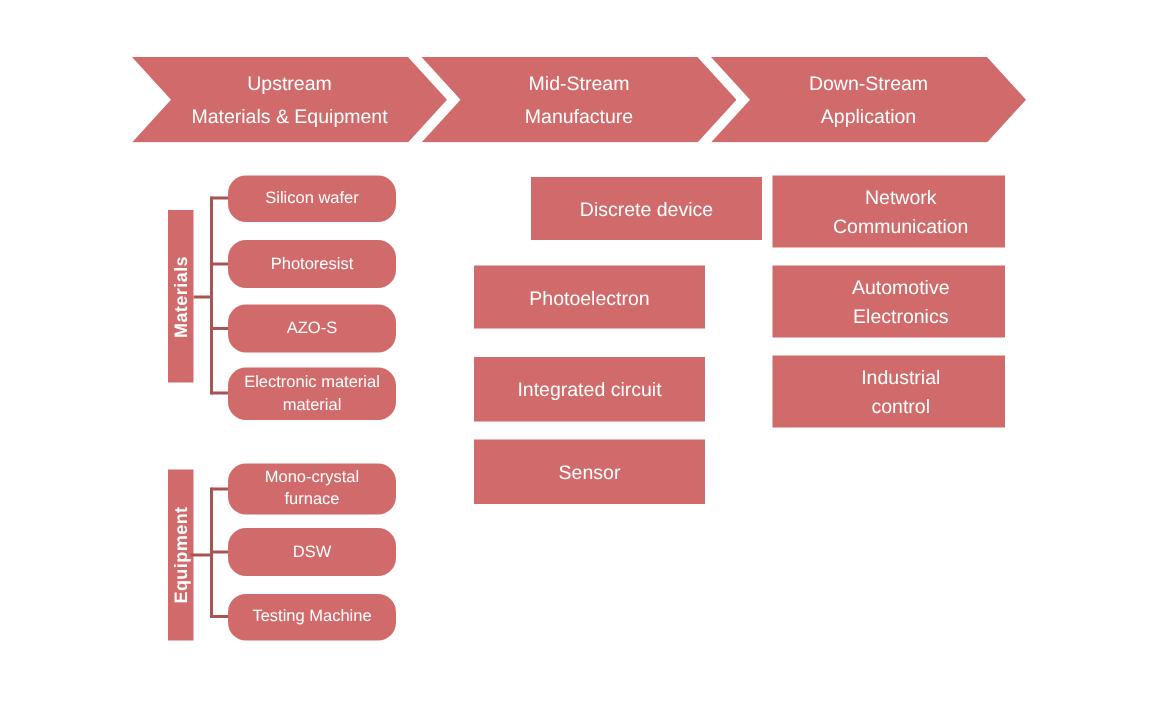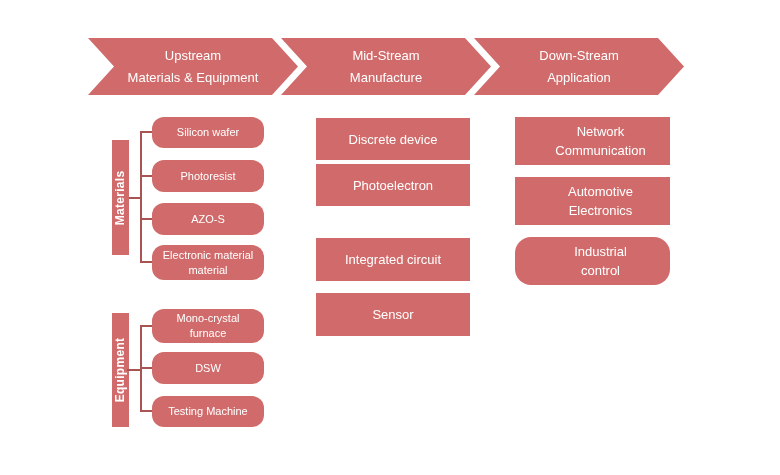--- a/index.html
+++ b/index.html
@@ -142,43 +142,43 @@
   </div>
   <div class="rbox col1" style="top:352px;height:32px;">
     <span>DSW</span>
     <span></span>
   </div>
   <div class="rbox col1" style="top:396px;height:31px;">
     <span>Testing Machine</span>
     <span></span>
   </div>
 
-  <div class="rbox col2" style="top:118px;height:42px;">
+  <div class="rbox col2" style="top:118px;height:42px;margin-left:38px;">
     <span>Discrete device</span>
     <span></span>
   </div>
-  <div class="rbox col2" style="top:164px;height:42px;justify-content:center;">
+  <div class="rbox col2" style="top:177px;height:42px;justify-content:center;">
     <span>Photoelectron</span>
     <span></span>
   </div>
   <div class="rbox col2" style="top:238px;height:43px;">
     <span>Integrated circuit</span>
     <span></span>
   </div>
   <div class="rbox col2" style="top:293px;height:43px;">
     <span>Sensor</span>
     <span></span>
   </div>
 
   <div class="rbox col3" style="top:117px;height:48px;">
     <span>Network</span>
     <span>Communication</span>
   </div>
   <div class="rbox col3" style="top:177px;height:48px;">
     <span>Automotive</span>
     <span>Electronics</span>
   </div>
-  <div class="rbox col3" style="top:237px;height:48px;border-radius:16px;">
+  <div class="rbox col3" style="top:237px;height:48px;">
     <span>Industrial</span>
     <span>control</span>
   </div>
 
 </div>
 
 </body></html>

